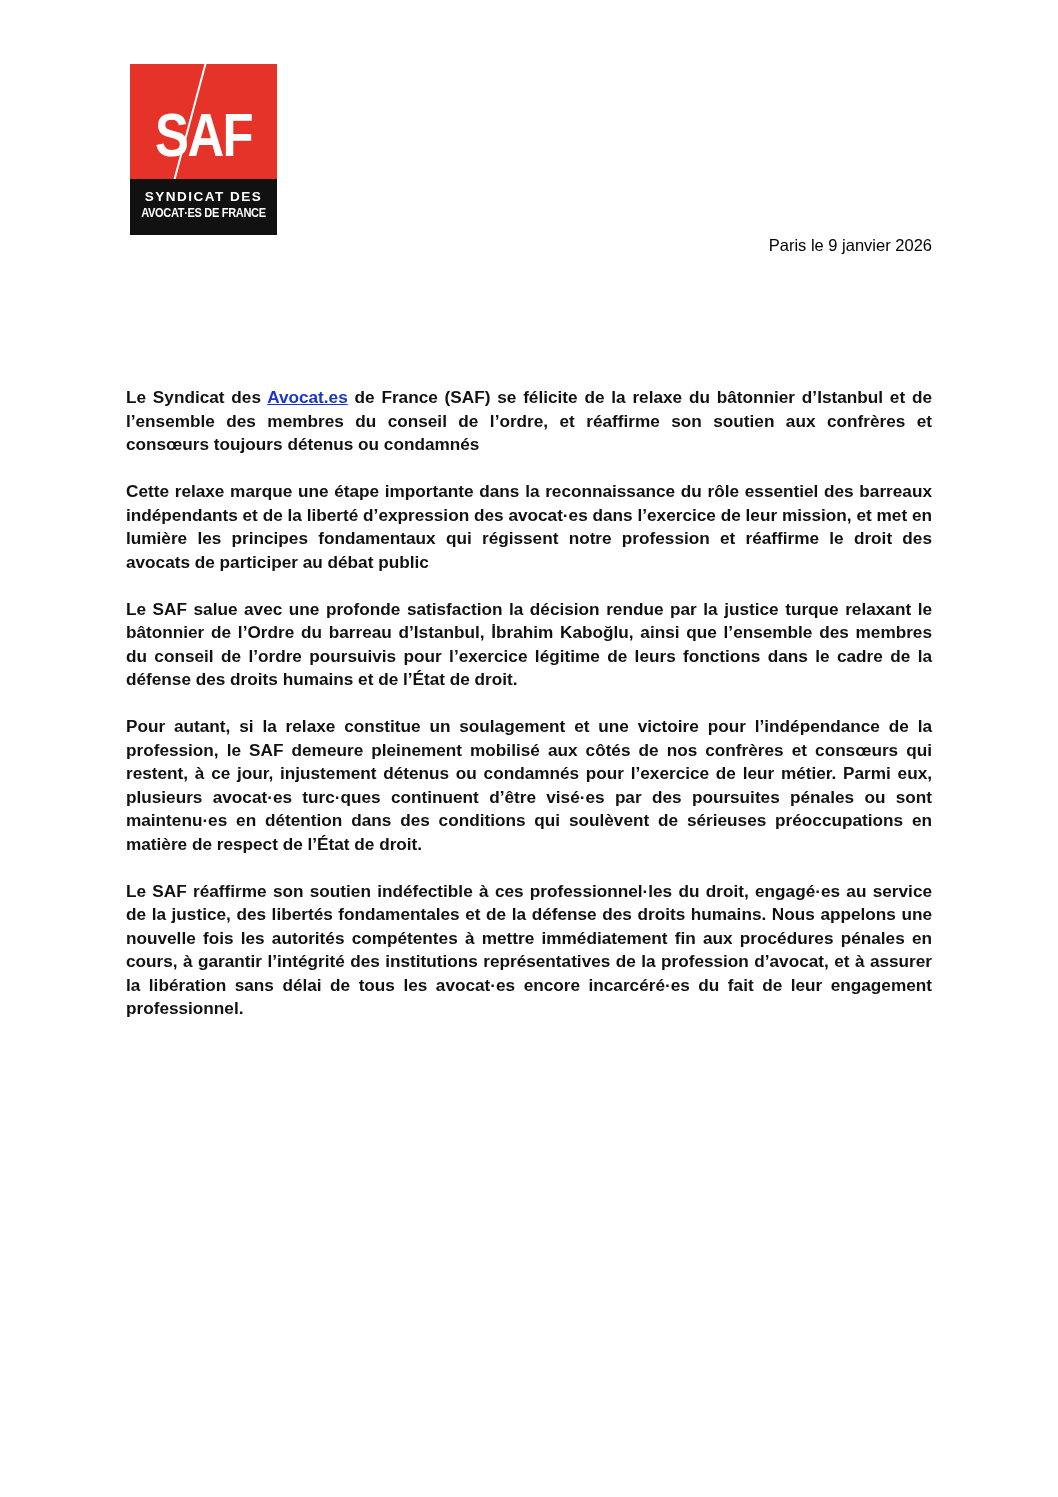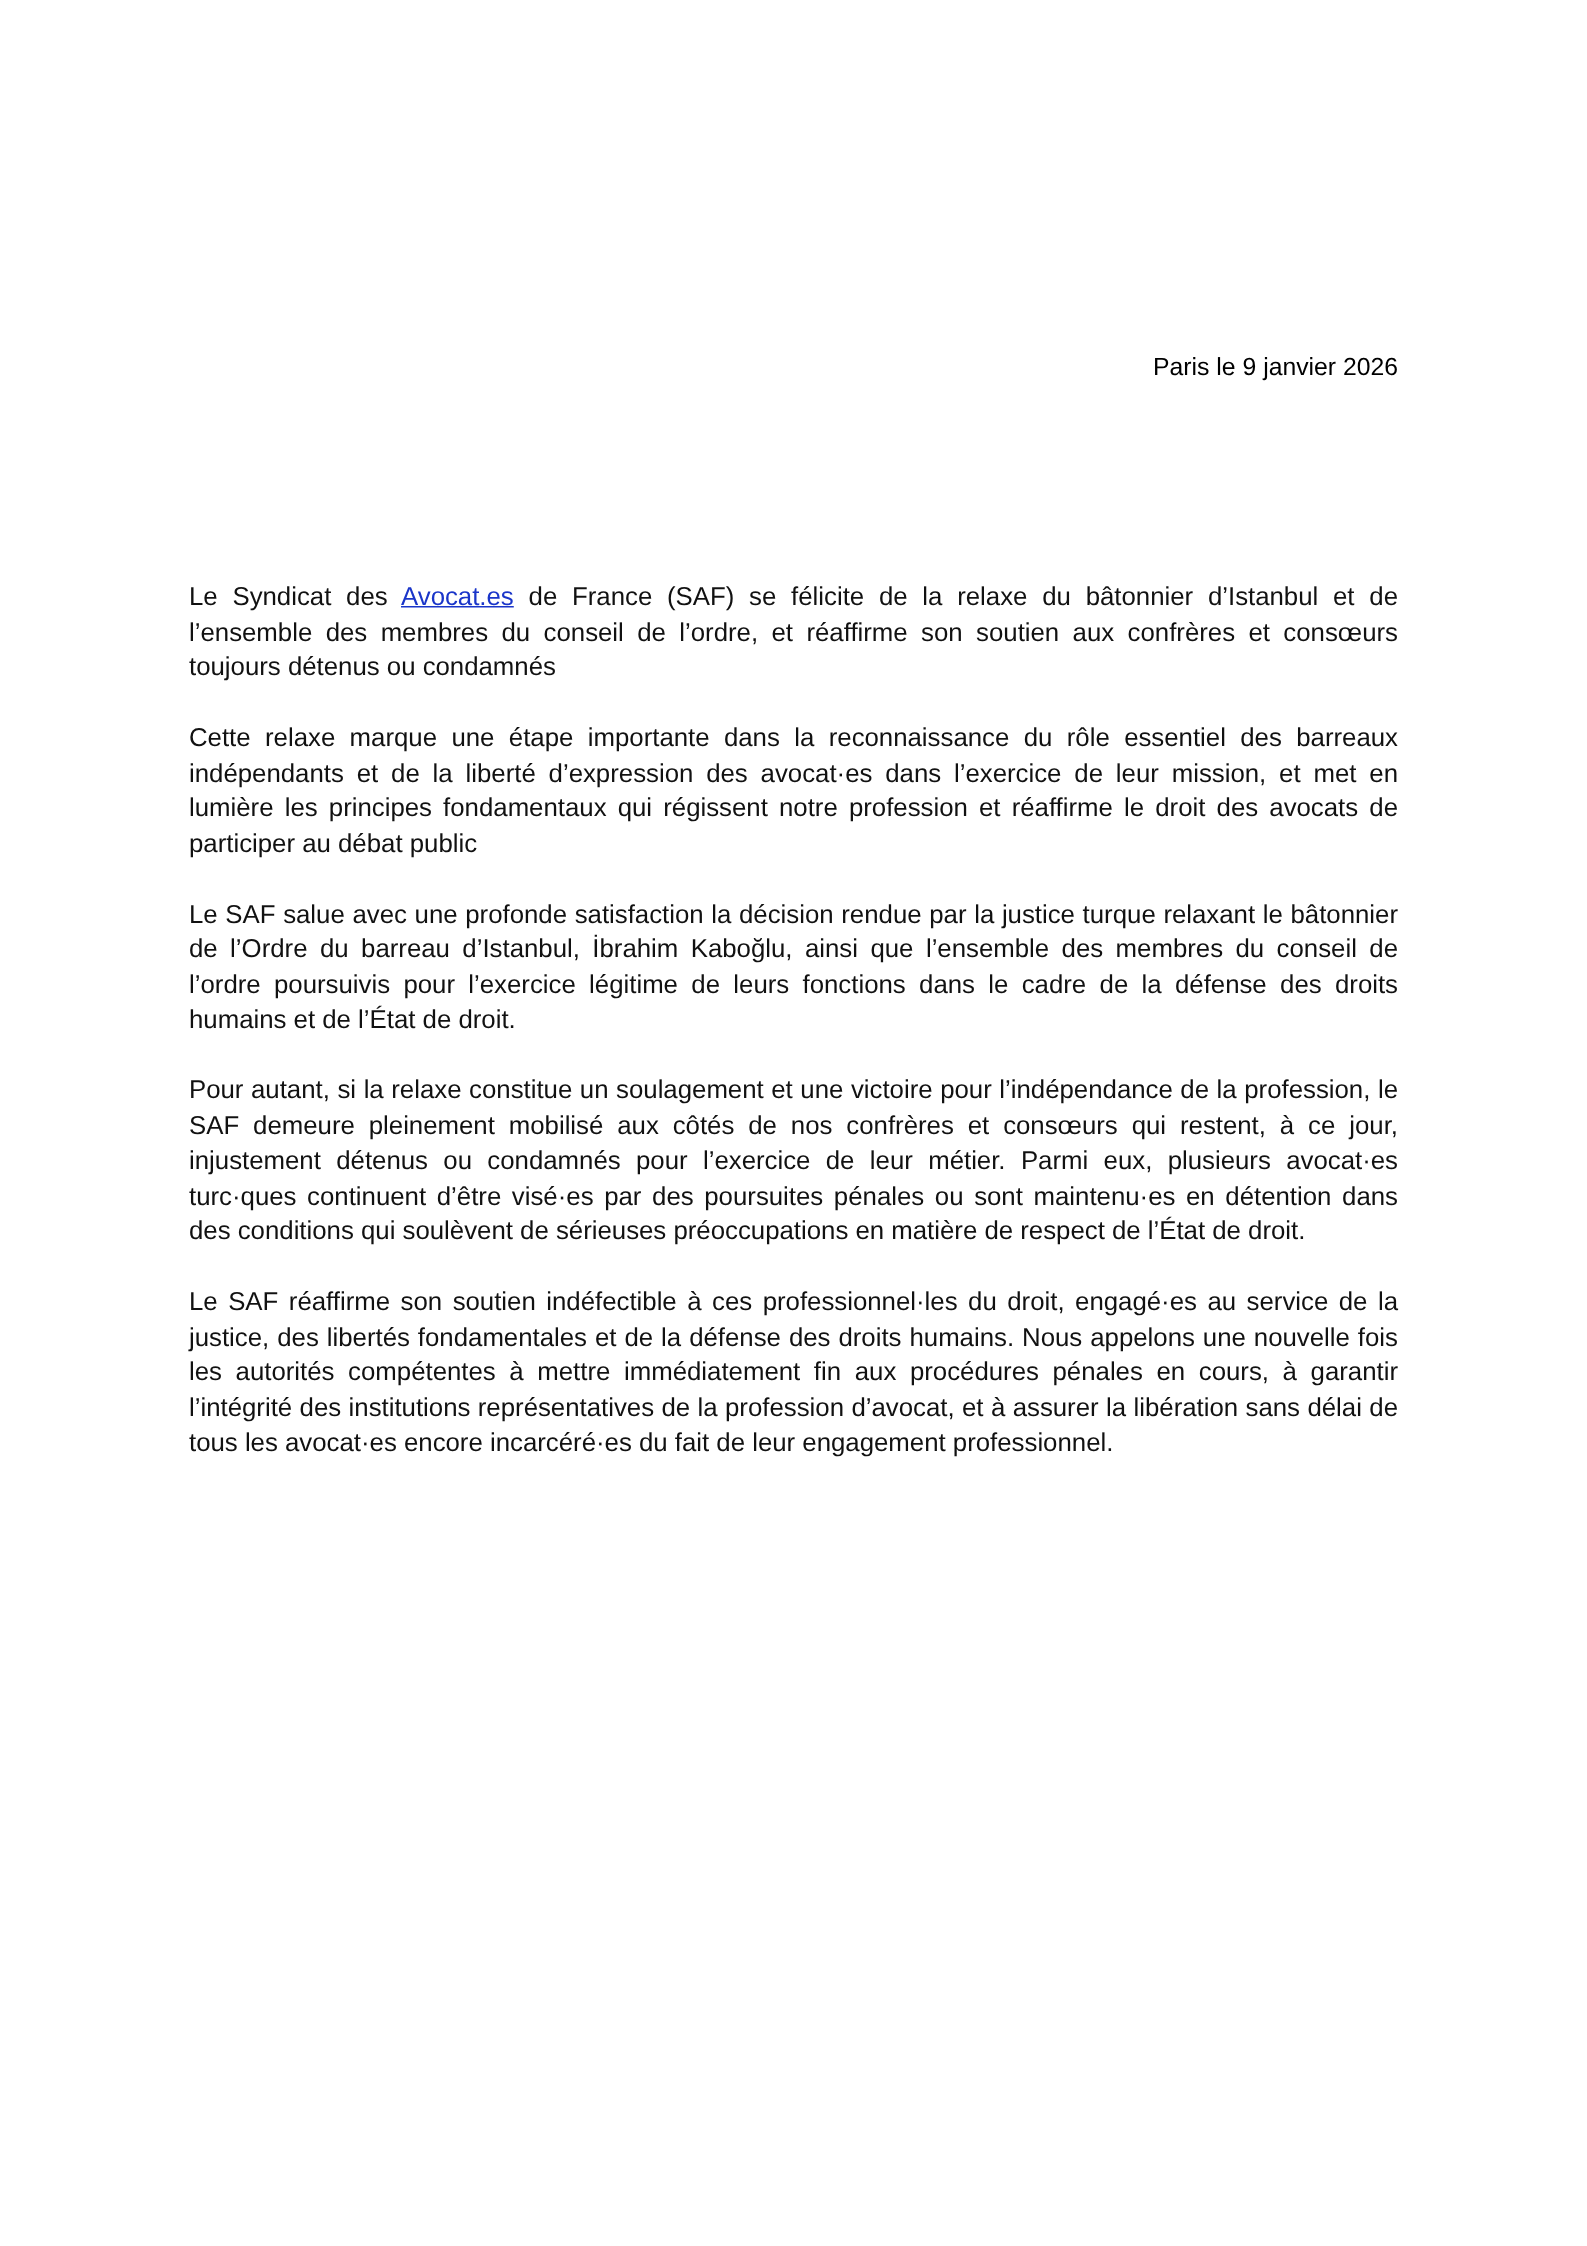--- a/index.html
+++ b/index.html
@@ -108,32 +108,41 @@
       left: 126px;
       top: 386px;
       width: 806px;
       font-size: 17.2px;
       line-height: 23.5px;
       text-align: justify;
       color: #111;
     }
     .body-text p {
       margin: 0 0 23.5px 0;
+      font-weight: bold;
     }
     .link {
       color: #1a35c9;
       text-decoration: underline;
       cursor: pointer;
     }
   </style>
 </head>
 <body>
 
 <div class="page">
 
+  <div class="logo">
+    <div class="slash"></div>
+    <div class="saf-text">SAF</div>
+    <div class="band">
+      <span class="l1">SYNDICAT DES</span>
+      <span class="l2">AVOCAT·ES DE FRANCE</span>
+    </div>
+  </div>
 
   <div class="date">Paris le 9 janvier 2026</div>
 
   <div class="title">
   </div>
 
   <div class="body-text">
     <p><span>Le Syndicat des </span><a class="link">Avocat.es</a><span> de France (SAF) se félicite de la relaxe du bâtonnier d’Istanbul et de l’ensemble des membres du conseil de l’ordre, et réaffirme son soutien aux confrères et consœurs toujours détenus ou condamnés</span></p>
     <p>Cette relaxe marque une étape importante dans la reconnaissance du rôle essentiel des barreaux indépendants et de la liberté d’expression des avocat·es dans l’exercice de leur mission, et met en lumière les principes fondamentaux qui régissent notre profession et réaffirme le droit des avocats de participer au débat public</p>
     <p>Le SAF salue avec une profonde satisfaction la décision rendue par la justice turque relaxant le bâtonnier de l’Ordre du barreau d’Istanbul, İbrahim Kaboğlu, ainsi que l’ensemble des membres du conseil de l’ordre poursuivis pour l’exercice légitime de leurs fonctions dans le cadre de la défense des droits humains et de l’État de droit.</p>

